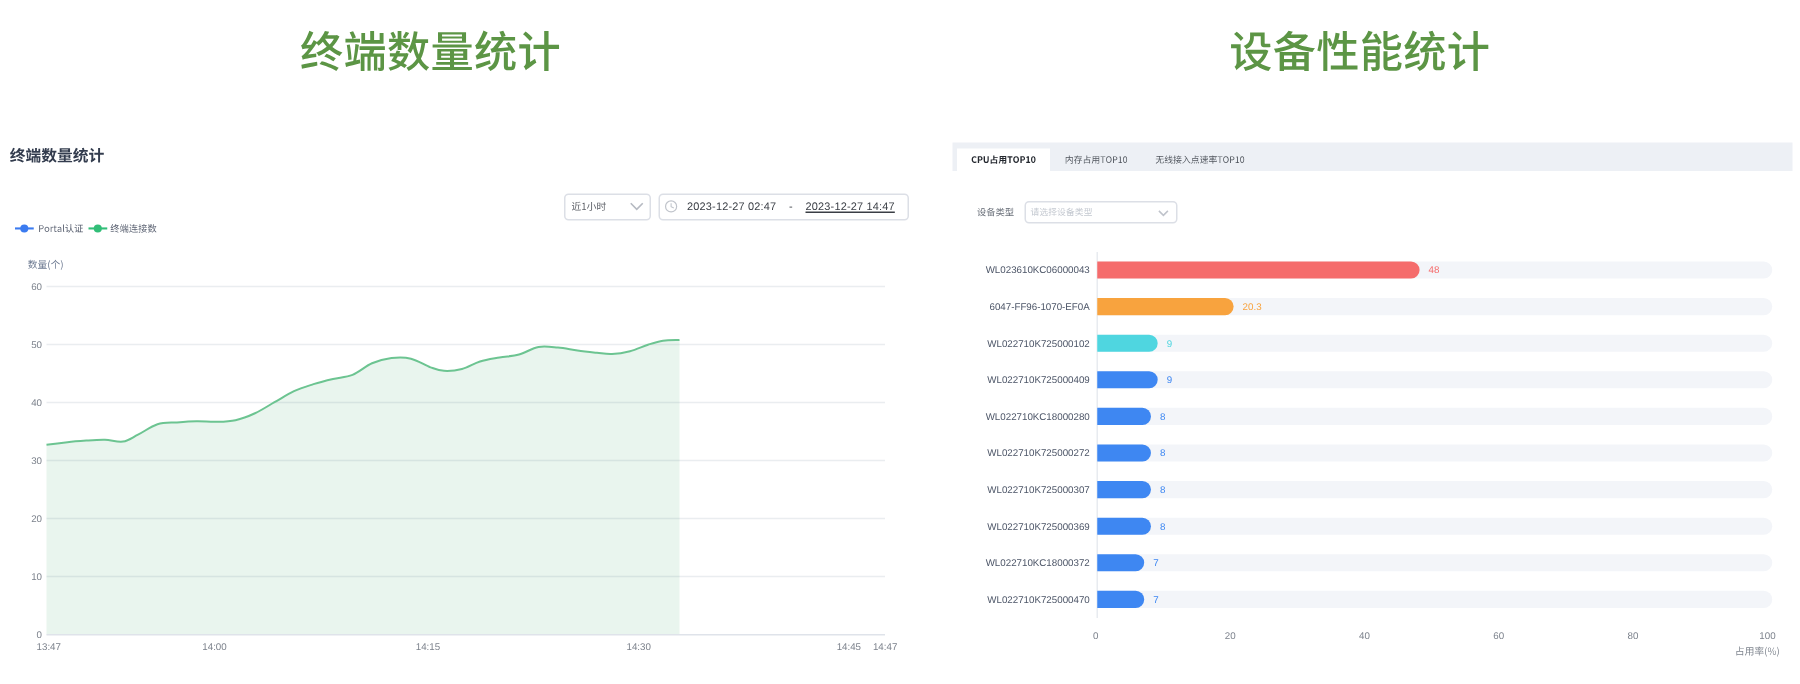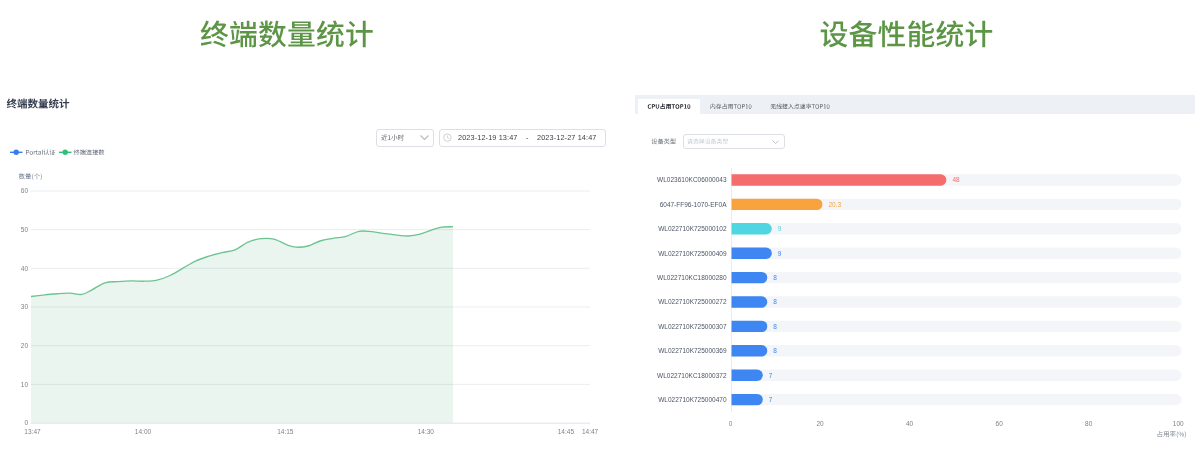--- a/index.html
+++ b/index.html
@@ -23,23 +23,23 @@
 <line x1="10" y1="152.3" x2="22.5" y2="152.3" stroke="#3b7bf0" stroke-width="1.4"></line>
 <circle cx="16.2" cy="152.3" r="2.7" fill="#3b7bf0"></circle>
 <path transform="translate(25.5,154.6)" d="M0.6 0.0H1.2V-1.8H1.9C2.9 -1.8 3.6 -2.3 3.6 -3.2C3.6 -4.2 2.9 -4.5 1.9 -4.5H0.6ZM1.2 -2.3V-4.1H1.8C2.6 -4.1 3.1 -3.9 3.1 -3.2C3.1 -2.6 2.7 -2.3 1.9 -2.3Z M5.8 0.1C6.6 0.1 7.4 -0.6 7.4 -1.7C7.4 -2.8 6.6 -3.5 5.8 -3.5C5.0 -3.5 4.2 -2.8 4.2 -1.7C4.2 -0.6 5.0 0.1 5.8 0.1ZM5.8 -0.4C5.2 -0.4 4.8 -0.9 4.8 -1.7C4.8 -2.5 5.2 -3.0 5.8 -3.0C6.4 -3.0 6.8 -2.5 6.8 -1.7C6.8 -0.9 6.4 -0.4 5.8 -0.4Z M8.3 0.0H8.8V-2.2C9.0 -2.7 9.4 -2.9 9.7 -2.9C9.8 -2.9 9.9 -2.9 10.0 -2.9L10.1 -3.4C10.0 -3.4 9.9 -3.5 9.7 -3.5C9.4 -3.5 9.0 -3.2 8.8 -2.8H8.8L8.7 -3.4H8.3Z M11.7 0.1C11.9 0.1 12.1 0.0 12.3 -0.0L12.2 -0.5C12.1 -0.4 12.0 -0.4 11.8 -0.4C11.5 -0.4 11.3 -0.6 11.3 -1.0V-2.9H12.2V-3.4H11.3V-4.3H10.8L10.8 -3.4L10.3 -3.3V-2.9H10.8V-1.0C10.8 -0.4 11.0 0.1 11.7 0.1Z M13.8 0.1C14.2 0.1 14.6 -0.1 14.9 -0.4H14.9L15.0 0.0H15.4V-2.1C15.4 -2.9 15.1 -3.5 14.3 -3.5C13.7 -3.5 13.2 -3.2 12.9 -3.0L13.2 -2.6C13.4 -2.8 13.8 -3.0 14.2 -3.0C14.7 -3.0 14.9 -2.6 14.9 -2.1C13.4 -2.0 12.8 -1.6 12.8 -0.9C12.8 -0.3 13.2 0.1 13.8 0.1ZM13.9 -0.4C13.6 -0.4 13.3 -0.5 13.3 -0.9C13.3 -1.3 13.7 -1.6 14.9 -1.8V-0.8C14.5 -0.5 14.3 -0.4 13.9 -0.4Z M17.1 0.1C17.2 0.1 17.3 0.1 17.4 0.0L17.3 -0.4C17.3 -0.4 17.2 -0.4 17.2 -0.4C17.1 -0.4 17.1 -0.5 17.1 -0.6V-4.9H16.5V-0.7C16.5 -0.2 16.7 0.1 17.1 0.1Z M18.6 -4.8C18.9 -4.5 19.3 -4.1 19.5 -3.9L19.8 -4.2C19.6 -4.4 19.2 -4.8 18.9 -5.1ZM21.5 -5.2C21.5 -3.1 21.6 -0.9 20.0 0.2C20.1 0.2 20.3 0.4 20.3 0.5C21.2 -0.1 21.6 -1.0 21.8 -2.0C22.0 -1.2 22.5 -0.1 23.3 0.5C23.4 0.4 23.6 0.2 23.7 0.1C22.3 -0.7 22.0 -2.7 22.0 -3.3C22.0 -3.9 22.0 -4.6 22.0 -5.2ZM18.0 -3.3V-2.8H19.0V-0.7C19.0 -0.4 18.8 -0.2 18.7 -0.1C18.8 -0.0 18.9 0.1 18.9 0.2C19.0 0.1 19.2 0.0 20.4 -0.8C20.3 -0.9 20.3 -1.1 20.2 -1.2L19.5 -0.7V-3.3Z M24.5 -4.8C24.8 -4.5 25.3 -4.1 25.5 -3.8L25.8 -4.1C25.6 -4.4 25.2 -4.8 24.8 -5.0ZM26.1 -0.2V0.2H29.8V-0.2H28.4V-2.2H29.6V-2.7H28.4V-4.3H29.7V-4.7H26.3V-4.3H27.9V-0.2H27.1V-3.2H26.6V-0.2ZM24.2 -3.3V-2.8H25.1V-0.7C25.1 -0.3 24.8 -0.1 24.7 0.0C24.8 0.1 24.9 0.2 25.0 0.3C25.1 0.2 25.3 0.1 26.3 -0.8C26.3 -0.9 26.2 -1.0 26.1 -1.2L25.5 -0.7V-3.3Z" fill="#596070"></path>
 <line x1="59" y1="152.3" x2="71.5" y2="152.3" stroke="#32be78" stroke-width="1.4"></line>
 <circle cx="65.2" cy="152.3" r="2.7" fill="#32be78"></circle>
 <path transform="translate(73.5,154.6)" d="M0.2 -0.3 0.3 0.1C0.9 0.0 1.7 -0.2 2.5 -0.3L2.4 -0.7C1.6 -0.6 0.8 -0.4 0.2 -0.3ZM3.5 -1.6C3.9 -1.5 4.5 -1.2 4.8 -0.9L5.1 -1.3C4.8 -1.5 4.2 -1.8 3.8 -1.9ZM2.8 -0.5C3.7 -0.3 4.7 0.2 5.3 0.5L5.5 0.1C5.0 -0.2 3.9 -0.6 3.1 -0.8ZM3.6 -5.2C3.4 -4.7 2.9 -4.0 2.3 -3.5L2.4 -3.6L2.0 -3.9C1.9 -3.7 1.8 -3.4 1.6 -3.2L0.8 -3.1C1.2 -3.7 1.6 -4.4 1.9 -5.0L1.4 -5.2C1.1 -4.5 0.7 -3.7 0.6 -3.5C0.4 -3.2 0.3 -3.1 0.2 -3.1C0.2 -3.0 0.3 -2.7 0.3 -2.6C0.4 -2.7 0.6 -2.7 1.4 -2.8C1.1 -2.4 0.8 -2.1 0.7 -2.0C0.5 -1.7 0.4 -1.6 0.2 -1.6C0.3 -1.5 0.4 -1.2 0.4 -1.1C0.5 -1.2 0.7 -1.3 2.3 -1.5C2.3 -1.6 2.3 -1.8 2.3 -1.9L1.0 -1.7C1.5 -2.2 1.9 -2.8 2.3 -3.4C2.4 -3.4 2.5 -3.2 2.6 -3.1C2.9 -3.3 3.1 -3.6 3.3 -3.8C3.4 -3.5 3.7 -3.2 3.9 -2.9C3.4 -2.5 2.9 -2.3 2.4 -2.1C2.5 -2.0 2.6 -1.8 2.7 -1.7C3.2 -1.9 3.7 -2.2 4.2 -2.6C4.7 -2.2 5.2 -1.9 5.7 -1.7C5.8 -1.8 6.0 -2.0 6.1 -2.1C5.5 -2.2 5.0 -2.5 4.6 -2.9C5.0 -3.3 5.3 -3.8 5.6 -4.4L5.3 -4.6L5.2 -4.6H3.8C3.9 -4.8 4.0 -4.9 4.1 -5.1ZM3.5 -4.1H5.0C4.8 -3.8 4.5 -3.5 4.2 -3.2C3.9 -3.5 3.7 -3.8 3.5 -4.1Z M6.5 -4.0V-3.6H8.6V-4.0ZM6.7 -3.2C6.8 -2.5 7.0 -1.6 7.0 -1.0L7.4 -1.1C7.3 -1.7 7.2 -2.6 7.1 -3.3ZM7.1 -5.0C7.3 -4.7 7.5 -4.3 7.5 -4.1L8.0 -4.2C7.9 -4.5 7.7 -4.9 7.5 -5.1ZM8.7 -2.0V0.5H9.1V-1.6H9.7V0.4H10.1V-1.6H10.6V0.4H11.0V-1.6H11.6V0.1C11.6 0.1 11.6 0.1 11.5 0.1C11.5 0.1 11.3 0.1 11.1 0.1C11.2 0.2 11.2 0.4 11.3 0.5C11.5 0.5 11.7 0.5 11.8 0.4C12.0 0.4 12.0 0.3 12.0 0.1V-2.0H10.4L10.6 -2.5H12.1V-3.0H8.5V-2.5H10.0C10.0 -2.4 10.0 -2.2 9.9 -2.0ZM8.8 -4.9V-3.4H11.9V-4.9H11.5V-3.8H10.5V-5.2H10.1V-3.8H9.2V-4.9ZM8.0 -3.4C7.9 -2.6 7.8 -1.5 7.6 -0.8C7.2 -0.7 6.8 -0.7 6.5 -0.6L6.6 -0.1C7.2 -0.3 7.9 -0.5 8.6 -0.7L8.6 -1.1L8.0 -0.9C8.1 -1.6 8.3 -2.6 8.4 -3.3Z M12.9 -4.9C13.2 -4.6 13.6 -4.1 13.8 -3.8L14.2 -4.0C14.0 -4.3 13.6 -4.8 13.3 -5.1ZM13.9 -3.1H12.7V-2.7H13.5V-0.7C13.2 -0.6 12.9 -0.3 12.6 0.1L12.9 0.5C13.2 0.1 13.5 -0.3 13.7 -0.3C13.8 -0.3 14.0 -0.1 14.3 0.1C14.7 0.4 15.3 0.4 16.1 0.4C16.7 0.4 17.8 0.4 18.3 0.4C18.3 0.2 18.4 -0.0 18.4 -0.2C17.8 -0.1 16.9 -0.0 16.1 -0.0C15.4 -0.0 14.8 -0.1 14.4 -0.3C14.2 -0.5 14.1 -0.6 13.9 -0.7ZM14.7 -2.5C14.8 -2.6 15.0 -2.6 15.3 -2.6H16.3V-1.8H14.4V-1.3H16.3V-0.2H16.7V-1.3H18.2V-1.8H16.7V-2.6H17.9L17.9 -3.1H16.7V-3.8H16.3V-3.1H15.2C15.4 -3.4 15.6 -3.8 15.8 -4.2H18.1V-4.6H15.9L16.1 -5.1L15.6 -5.2C15.6 -5.0 15.5 -4.8 15.4 -4.6H14.4V-4.2H15.3C15.1 -3.8 15.0 -3.5 14.9 -3.4C14.8 -3.2 14.7 -3.0 14.6 -3.0C14.6 -2.9 14.7 -2.6 14.7 -2.5Z M21.4 -3.9C21.6 -3.7 21.8 -3.3 21.9 -3.1L22.2 -3.3C22.2 -3.5 22.0 -3.8 21.8 -4.1ZM19.6 -5.2V-4.0H18.9V-3.5H19.6V-2.2C19.3 -2.1 19.0 -2.0 18.8 -1.9L18.9 -1.5L19.6 -1.7V-0.1C19.6 0.0 19.6 0.0 19.5 0.0C19.4 0.0 19.2 0.0 19.0 0.0C19.0 0.2 19.1 0.4 19.1 0.5C19.4 0.5 19.7 0.5 19.8 0.4C20.0 0.3 20.0 0.2 20.0 -0.1V-1.8L20.6 -2.0L20.6 -2.5L20.0 -2.3V-3.5H20.6V-4.0H20.0V-5.2ZM22.1 -5.1C22.2 -4.9 22.3 -4.7 22.4 -4.6H21.0V-4.1H24.3V-4.6H22.9C22.8 -4.7 22.7 -5.0 22.5 -5.2ZM23.4 -4.1C23.3 -3.8 23.0 -3.4 22.8 -3.1H20.8V-2.7H24.5V-3.1H23.3C23.5 -3.3 23.6 -3.7 23.8 -3.9ZM23.3 -1.6C23.2 -1.2 23.0 -0.9 22.8 -0.7C22.4 -0.8 22.1 -0.9 21.7 -1.0C21.8 -1.2 22.0 -1.4 22.1 -1.6ZM21.1 -0.8C21.5 -0.7 21.9 -0.6 22.4 -0.4C21.9 -0.1 21.3 0.0 20.6 0.1C20.7 0.2 20.7 0.4 20.8 0.5C21.7 0.4 22.3 0.1 22.8 -0.2C23.3 0.0 23.8 0.3 24.1 0.5L24.4 0.2C24.1 -0.1 23.7 -0.3 23.2 -0.5C23.5 -0.8 23.7 -1.2 23.8 -1.6H24.6V-2.0H22.3C22.4 -2.2 22.5 -2.4 22.6 -2.6L22.2 -2.7C22.1 -2.5 22.0 -2.2 21.8 -2.0H20.7V-1.6H21.6C21.4 -1.3 21.2 -1.1 21.1 -0.8Z M27.5 -5.1C27.4 -4.8 27.2 -4.5 27.1 -4.3L27.4 -4.1C27.5 -4.3 27.8 -4.6 27.9 -4.9ZM25.3 -4.9C25.5 -4.7 25.7 -4.3 25.7 -4.1L26.1 -4.3C26.0 -4.5 25.9 -4.8 25.7 -5.1ZM27.3 -1.6C27.2 -1.3 27.0 -1.0 26.8 -0.8C26.5 -0.9 26.3 -1.0 26.1 -1.1C26.1 -1.3 26.2 -1.4 26.3 -1.6ZM25.5 -0.9C25.8 -0.8 26.1 -0.7 26.4 -0.5C26.0 -0.2 25.6 -0.0 25.1 0.1C25.1 0.2 25.2 0.3 25.3 0.4C25.8 0.3 26.4 0.0 26.8 -0.3C27.0 -0.2 27.2 -0.1 27.4 0.0L27.7 -0.3C27.5 -0.4 27.3 -0.5 27.1 -0.6C27.5 -0.9 27.7 -1.4 27.9 -1.9L27.6 -2.0L27.5 -2.0H26.5L26.7 -2.3L26.2 -2.4C26.2 -2.3 26.1 -2.1 26.1 -2.0H25.2V-1.6H25.9C25.8 -1.4 25.6 -1.1 25.5 -0.9ZM26.4 -5.2V-4.1H25.1V-3.7H26.3C26.0 -3.3 25.5 -2.9 25.0 -2.7C25.1 -2.6 25.2 -2.4 25.3 -2.3C25.7 -2.5 26.1 -2.9 26.4 -3.3V-2.5H26.8V-3.3C27.1 -3.1 27.5 -2.8 27.7 -2.7L27.9 -3.0C27.8 -3.1 27.2 -3.5 26.9 -3.7H28.1V-4.1H26.8V-5.2ZM28.7 -5.2C28.5 -4.1 28.3 -3.0 27.8 -2.4C27.9 -2.3 28.1 -2.2 28.1 -2.1C28.3 -2.3 28.4 -2.6 28.6 -2.9C28.7 -2.3 28.9 -1.7 29.1 -1.2C28.8 -0.6 28.3 -0.2 27.6 0.1C27.7 0.2 27.8 0.4 27.9 0.5C28.5 0.2 29.0 -0.3 29.3 -0.8C29.6 -0.3 30.0 0.1 30.5 0.4C30.6 0.3 30.7 0.2 30.8 0.1C30.3 -0.2 29.9 -0.7 29.6 -1.2C29.9 -1.9 30.1 -2.6 30.3 -3.6H30.7V-4.0H28.9C29.0 -4.4 29.1 -4.7 29.1 -5.1ZM29.8 -3.6C29.7 -2.9 29.6 -2.2 29.3 -1.7C29.1 -2.3 28.9 -2.9 28.8 -3.6Z" fill="#596070"></path>
 <path transform="translate(18.5,178.7)" d="M2.9 -5.3C2.8 -5.1 2.6 -4.7 2.4 -4.5L2.7 -4.3C2.9 -4.5 3.1 -4.9 3.3 -5.2ZM0.6 -5.2C0.7 -4.9 0.9 -4.5 1.0 -4.3L1.3 -4.5C1.3 -4.7 1.1 -5.0 0.9 -5.3ZM2.7 -1.7C2.5 -1.4 2.3 -1.1 2.1 -0.8C1.8 -0.9 1.6 -1.1 1.3 -1.2C1.4 -1.3 1.5 -1.5 1.6 -1.7ZM0.7 -1.0C1.0 -0.9 1.4 -0.7 1.7 -0.5C1.3 -0.2 0.8 -0.0 0.3 0.1C0.4 0.2 0.5 0.4 0.5 0.5C1.1 0.3 1.7 0.1 2.1 -0.3C2.3 -0.2 2.5 -0.1 2.7 0.0L3.0 -0.3C2.8 -0.4 2.7 -0.5 2.4 -0.6C2.8 -1.0 3.1 -1.4 3.2 -2.0L3.0 -2.1L2.9 -2.1H1.8L1.9 -2.4L1.5 -2.5C1.5 -2.4 1.4 -2.2 1.3 -2.1H0.5V-1.7H1.1C1.0 -1.4 0.9 -1.2 0.7 -1.0ZM1.7 -5.5V-4.3H0.3V-3.8H1.5C1.2 -3.4 0.7 -3.0 0.3 -2.8C0.4 -2.7 0.5 -2.6 0.5 -2.5C0.9 -2.7 1.3 -3.0 1.7 -3.4V-2.6H2.1V-3.5C2.4 -3.3 2.8 -3.0 3.0 -2.8L3.3 -3.2C3.1 -3.3 2.5 -3.7 2.2 -3.8H3.5V-4.3H2.1V-5.5ZM4.1 -5.4C3.9 -4.3 3.6 -3.2 3.1 -2.5C3.2 -2.4 3.4 -2.3 3.5 -2.2C3.7 -2.4 3.8 -2.7 3.9 -3.0C4.1 -2.4 4.3 -1.8 4.5 -1.3C4.1 -0.7 3.6 -0.2 2.9 0.1C3.0 0.2 3.2 0.4 3.2 0.5C3.9 0.2 4.4 -0.3 4.8 -0.8C5.1 -0.3 5.5 0.2 6.0 0.5C6.1 0.3 6.2 0.2 6.3 0.1C5.8 -0.2 5.3 -0.7 5.0 -1.3C5.4 -2.0 5.6 -2.8 5.7 -3.7H6.2V-4.2H4.3C4.4 -4.6 4.5 -4.9 4.5 -5.3ZM5.3 -3.7C5.2 -3.0 5.0 -2.3 4.8 -1.8C4.5 -2.4 4.3 -3.0 4.2 -3.7Z M8.1 -4.3H11.4V-4.0H8.1ZM8.1 -5.0H11.4V-4.6H8.1ZM7.7 -5.3V-3.7H11.8V-5.3ZM6.8 -3.4V-3.0H12.7V-3.4ZM8.0 -1.8H9.5V-1.4H8.0ZM10.0 -1.8H11.6V-1.4H10.0ZM8.0 -2.4H9.5V-2.1H8.0ZM10.0 -2.4H11.6V-2.1H10.0ZM6.8 -0.0V0.4H12.7V-0.0H10.0V-0.4H12.2V-0.7H10.0V-1.1H12.0V-2.7H7.5V-1.1H9.5V-0.7H7.4V-0.4H9.5V-0.0Z M14.6 1.3 14.9 1.1C14.4 0.2 14.1 -0.9 14.1 -2.0C14.1 -3.1 14.4 -4.2 14.9 -5.1L14.6 -5.3C14.0 -4.3 13.6 -3.3 13.6 -2.0C13.6 -0.7 14.0 0.3 14.6 1.3Z M18.2 -3.5V0.5H18.7V-3.5ZM18.5 -5.5C17.8 -4.4 16.7 -3.4 15.4 -2.9C15.6 -2.8 15.7 -2.6 15.8 -2.5C16.8 -2.9 17.8 -3.7 18.5 -4.6C19.3 -3.6 20.2 -3.0 21.1 -2.4C21.2 -2.6 21.4 -2.8 21.5 -2.9C20.5 -3.4 19.6 -4.0 18.7 -5.0L18.9 -5.3Z M22.3 1.3C22.9 0.3 23.3 -0.7 23.3 -2.0C23.3 -3.3 22.9 -4.3 22.3 -5.3L22.0 -5.1C22.5 -4.2 22.8 -3.1 22.8 -2.0C22.8 -0.9 22.5 0.2 22.0 1.1Z" fill="#6b7890"></path>
 </svg>
 <div class="box" style="left:376px;top:129px;width:58px;height:18px;"></div>
 <div class="box" style="left:439px;top:129px;width:167px;height:18px;"></div>
-<div class="dtxt" style="left:458px;top:133.3px;">2023-12-19 13:47</div>
+<div class="dtxt" style="left:458px;top:133.3px;">2023-12-27 02:47</div>
 <div class="dtxt" style="left:526px;top:133.3px;">-</div>
-<div class="dtxt" style="left:537px;top:133.3px;">2023-12-27 14:47</div>
+<div class="dtxt" style="left:537px;top:133.3px;text-decoration:underline;">2023-12-27 14:47</div>
 <svg class="abs" style="left:0;top:160px" width="620" height="296" viewBox="0 0 620 296">
 <path d="M31,136.5 C33.3,136.2 40.5,135.3 45,134.8 C49.5,134.3 53.8,134.0 58,133.7 C62.2,133.4 66.0,133.1 70,133.2 C74.0,133.3 78.3,135.0 82,134.39999999999998 C85.7,133.8 88.2,131.7 92,129.8 C95.8,127.9 100.7,124.2 105,122.80000000000001 C109.3,121.4 113.7,121.9 118,121.60000000000002 C122.3,121.3 126.7,121.0 131,120.89999999999998 C135.3,120.8 139.7,121.3 144,121.19999999999999 C148.3,121.1 152.7,121.1 157,120.10000000000002 C161.3,119.2 165.7,117.5 170,115.5 C174.3,113.5 178.7,110.6 183,108.10000000000002 C187.3,105.7 191.7,102.8 196,100.80000000000001 C200.3,98.8 204.7,97.5 209,96.10000000000002 C213.3,94.7 217.7,93.6 222,92.6 C226.3,91.6 230.7,91.6 235,89.9 C239.3,88.2 243.7,84.1 248,82.19999999999999 C252.3,80.3 256.7,79.2 261,78.69999999999999 C265.3,78.2 269.7,78.1 274,79.1 C278.3,80.1 283.3,83.6 287,84.9 C290.7,86.2 292.5,87.0 296,87.19999999999999 C299.5,87.4 304.0,87.0 308,86.0 C312.0,85.0 315.8,82.3 320,81.0 C324.2,79.7 328.7,79.1 333,78.30000000000001 C337.3,77.5 341.7,77.6 346,76.4 C350.3,75.2 354.7,72.1 359,71.30000000000001 C363.3,70.5 367.7,71.3 372,71.69999999999999 C376.3,72.1 380.7,73.1 385,73.69999999999999 C389.3,74.3 394.2,74.8 398,75.19999999999999 C401.8,75.6 404.3,76.2 408,76.0 C411.7,75.8 416.0,75.1 420,74.1 C424.0,73.1 428.3,71.0 432,69.80000000000001 C435.7,68.6 438.5,67.6 442,67.1 C445.5,66.6 451.2,66.8 453,66.69999999999999 L453,263.2 L31,263.2 Z" fill="#e9f5ee"></path>
 <line x1="31" y1="31" x2="590" y2="31" stroke="#5f7389" stroke-opacity="0.13" stroke-width="1"></line>
 <line x1="31" y1="69.6" x2="590" y2="69.6" stroke="#5f7389" stroke-opacity="0.13" stroke-width="1"></line>
 <line x1="31" y1="108.3" x2="590" y2="108.3" stroke="#5f7389" stroke-opacity="0.13" stroke-width="1"></line>
 <line x1="31" y1="147" x2="590" y2="147" stroke="#5f7389" stroke-opacity="0.13" stroke-width="1"></line>
 <line x1="31" y1="185.7" x2="590" y2="185.7" stroke="#5f7389" stroke-opacity="0.13" stroke-width="1"></line>
 <line x1="31" y1="224.4" x2="590" y2="224.4" stroke="#5f7389" stroke-opacity="0.13" stroke-width="1"></line>
 <line x1="31" y1="263.2" x2="590" y2="263.2" stroke="#dfe3ea" stroke-width="1"></line>
 <path d="M31,136.5 C33.3,136.2 40.5,135.3 45,134.8 C49.5,134.3 53.8,134.0 58,133.7 C62.2,133.4 66.0,133.1 70,133.2 C74.0,133.3 78.3,135.0 82,134.39999999999998 C85.7,133.8 88.2,131.7 92,129.8 C95.8,127.9 100.7,124.2 105,122.80000000000001 C109.3,121.4 113.7,121.9 118,121.60000000000002 C122.3,121.3 126.7,121.0 131,120.89999999999998 C135.3,120.8 139.7,121.3 144,121.19999999999999 C148.3,121.1 152.7,121.1 157,120.10000000000002 C161.3,119.2 165.7,117.5 170,115.5 C174.3,113.5 178.7,110.6 183,108.10000000000002 C187.3,105.7 191.7,102.8 196,100.80000000000001 C200.3,98.8 204.7,97.5 209,96.10000000000002 C213.3,94.7 217.7,93.6 222,92.6 C226.3,91.6 230.7,91.6 235,89.9 C239.3,88.2 243.7,84.1 248,82.19999999999999 C252.3,80.3 256.7,79.2 261,78.69999999999999 C265.3,78.2 269.7,78.1 274,79.1 C278.3,80.1 283.3,83.6 287,84.9 C290.7,86.2 292.5,87.0 296,87.19999999999999 C299.5,87.4 304.0,87.0 308,86.0 C312.0,85.0 315.8,82.3 320,81.0 C324.2,79.7 328.7,79.1 333,78.30000000000001 C337.3,77.5 341.7,77.6 346,76.4 C350.3,75.2 354.7,72.1 359,71.30000000000001 C363.3,70.5 367.7,71.3 372,71.69999999999999 C376.3,72.1 380.7,73.1 385,73.69999999999999 C389.3,74.3 394.2,74.8 398,75.19999999999999 C401.8,75.6 404.3,76.2 408,76.0 C411.7,75.8 416.0,75.1 420,74.1 C424.0,73.1 428.3,71.0 432,69.80000000000001 C435.7,68.6 438.5,67.6 442,67.1 C445.5,66.6 451.2,66.8 453,66.69999999999999" fill="none" stroke="#6cc491" stroke-width="1.35"></path>

